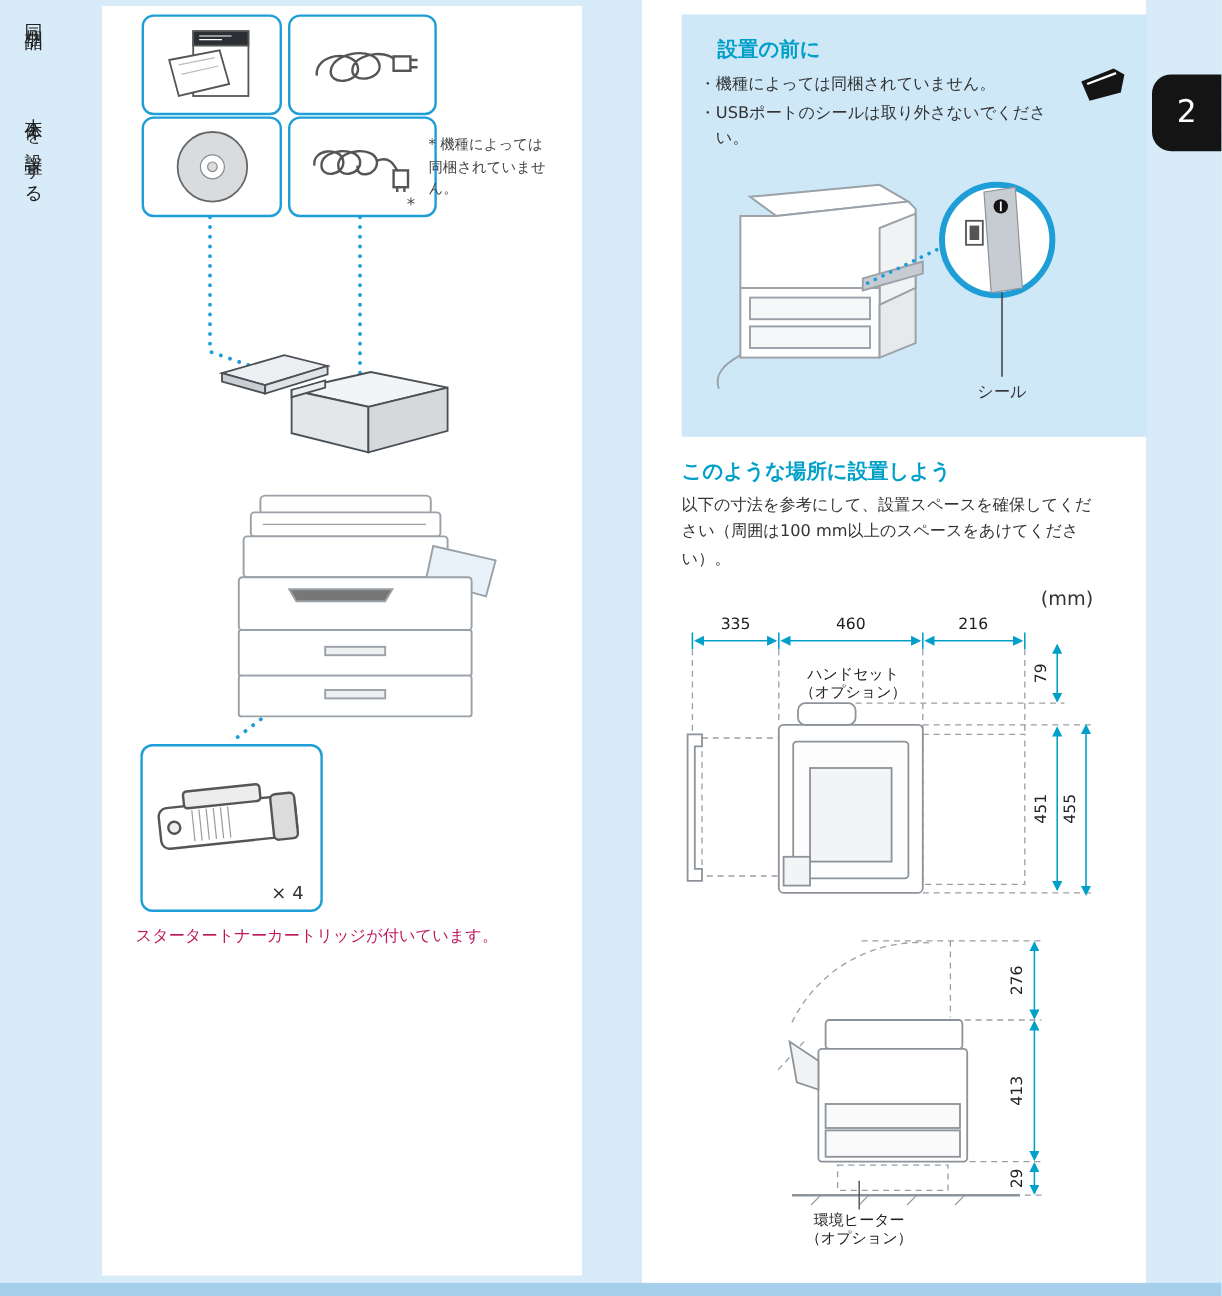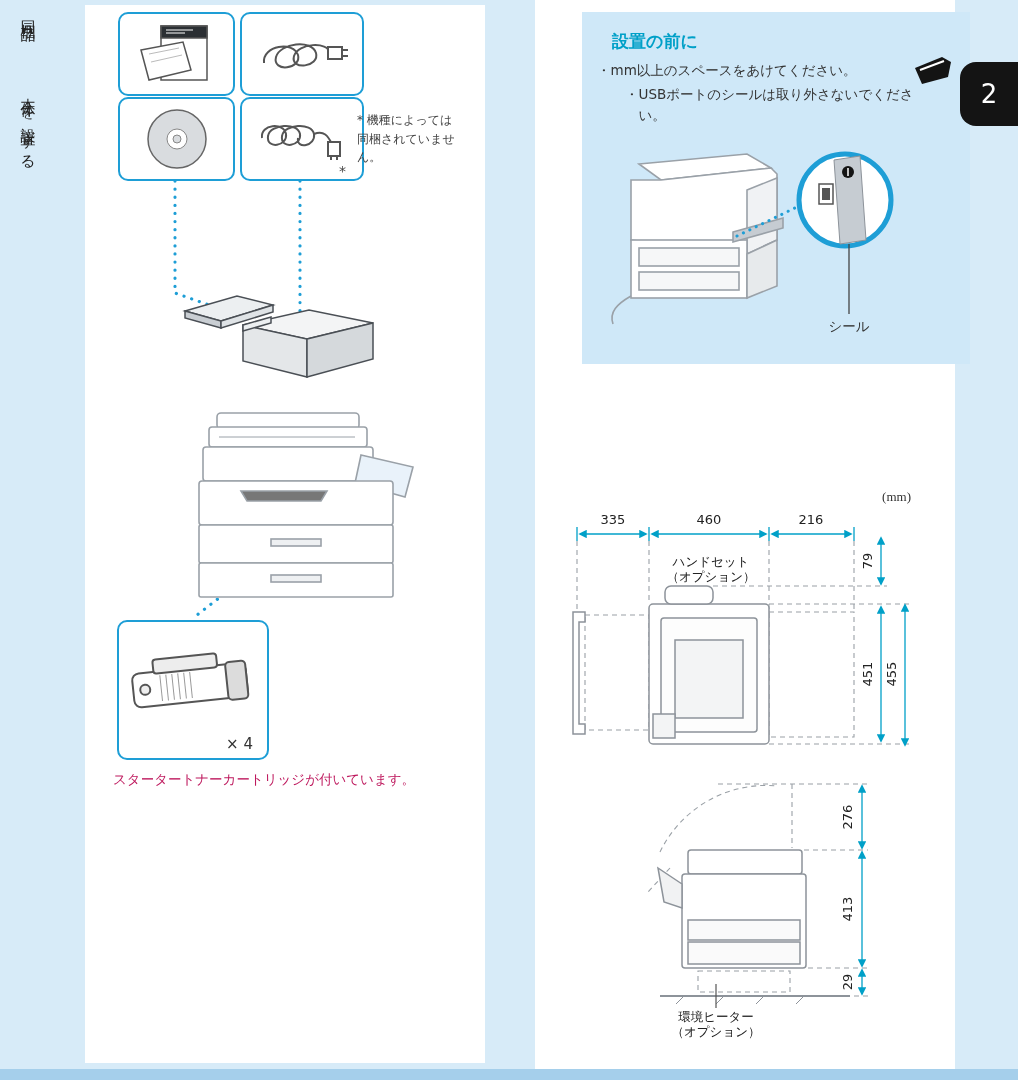--- a/index.html
+++ b/index.html
@@ -27,34 +27,34 @@
   .model-note{position:absolute;left:272px;top:106px;width:102px;font-size:12px;line-height:1.55;color:#444;}
   .overlay{position:absolute;left:0;top:0;pointer-events:none;}
   .printer-front{position:absolute;left:90px;top:398px;}
   .tonerbox{
     position:absolute;left:32px;top:615px;width:148px;height:136px;
     border:2px solid #1e9ed6;border-radius:10px;background:#fff;
   }
   .toner-qty{position:absolute;right:14px;bottom:5px;font-size:15px;color:#333;}
   .caption{position:absolute;left:28px;top:766px;font-size:13.5px;color:#be185d;}
   .before-box{
-    position:absolute;left:47px;top:12px;width:388px;height:352px;
+    position:absolute;left:33px;top:12px;width:388px;height:352px;
     background:#cfe8f8;
   }
   .cyan-h{color:#00a0c8;font-size:17px;font-weight:bold;margin:0;}
   .before-box .cyan-h{position:absolute;left:30px;top:18px;}
   .bullet{font-size:13.5px;line-height:1.55;color:#333;margin:0;
     padding-left:1em;text-indent:-1em;}
   .bullet1{position:absolute;left:15px;top:48px;width:260px;}
-  .bullet2{position:absolute;left:15px;top:72px;width:300px;margin-left:28px;}
+  .bullet2{position:absolute;left:15px;top:72px;width:300px;}
   .tape{position:absolute;right:16px;top:44px;}
   .rear-svg{position:absolute;left:5px;top:116px;}
   .place-title{position:absolute;left:33px;top:381px;}
   .place-body{position:absolute;left:33px;top:410px;width:350px;font-size:13.5px;line-height:1.65;color:#333;margin:0;}
-  .mm{position:absolute;right:44px;top:489px;font-size:13px;color:#333;font-family:Liberation Serif, serif;}
+  .mm{position:absolute;right:44px;top:489px;font-size:16px;color:#333;}
   .topview{position:absolute;left:30px;top:512px;}
   .sideview{position:absolute;left:95px;top:772px;}
   .pagetab{
     position:absolute;left:960px;top:62px;width:58px;height:64px;background:#141414;
     border-radius:16px 0 0 16px;display:flex;align-items:center;justify-content:center;
   }
   .pagetab span{color:#fff;font-size:26px;}
   svg text{font-family:"DejaVu Sans","Liberation Sans",sans-serif;}
 </style>
 </head>
@@ -174,21 +174,21 @@
       <div class="toner-qty">× 4</div>
     </div>
 
     <div class="caption">スタータートナーカートリッジが付いています。</div>
   </div>
 
   <div class="panel right-panel">
 
     <div class="before-box">
       <h2 class="cyan-h">設置の前に</h2>
-      <p class="bullet bullet1">・mm以上のスペースをあけてください。</p>
+      <p class="bullet bullet1">・機種によっては同梱されていません。</p>
       <p class="bullet bullet2">・USBポートのシールは取り外さないでください。</p>
       <svg class="tape" width="40" height="32" viewBox="0 0 40 32">
         <polygon points="1,12 28,1 37,6 34,21 8,28" fill="#141414"></polygon>
         <polyline points="6,14 30,5" stroke="#fff" stroke-width="2" fill="none"></polyline>
       </svg>
 
       <svg class="rear-svg" width="330" height="222" viewBox="0 0 330 222">
         <g stroke="#9aa1a8" stroke-width="1.6" fill="#fff">
           <polygon points="52,36 160,26 184,40 74,52"></polygon>
           <polygon points="44,52 74,52 184,40 190,46 190,112 160,126 44,112"></polygon>
@@ -207,20 +207,22 @@
           <rect x="232" y="56" width="14" height="20" fill="#fff" stroke="#555" stroke-width="1.5"></rect>
           <rect x="235" y="60" width="8" height="12" fill="#555"></rect>
           <circle cx="261" cy="44" r="6" fill="#141414"></circle>
           <line x1="261" y1="40" x2="261" y2="48" stroke="#fff" stroke-width="1.5"></line>
         </g>
         <line x1="262" y1="116" x2="262" y2="186" stroke="#444" stroke-width="1.3"></line>
         <text x="262" y="203" font-size="13.5" fill="#333" text-anchor="middle">シール</text>
       </svg>
     </div>
 
+    <h2 class="cyan-h place-title">このような場所に設置しよう</h2>
+    <p class="place-body">以下の寸法を参考にして、設置スペースを確保してください（周囲は100 mm以上のスペースをあけてください）。</p>
     <div class="mm">(mm)</div>
 
     <svg class="topview" width="350" height="262" viewBox="0 0 350 262">
       <defs>
         <marker id="arA" viewBox="0 0 10 10" refX="8" refY="5" markerWidth="6.5" markerHeight="6.5" orient="auto-start-reverse">
           <path d="M0 0 L10 5 L0 10 z" fill="#00a0c8"></path>
         </marker>
       </defs>
       <g stroke="#00a0c8" stroke-width="1.3" fill="none">
         <line x1="12" y1="15" x2="12" y2="29"></line>

